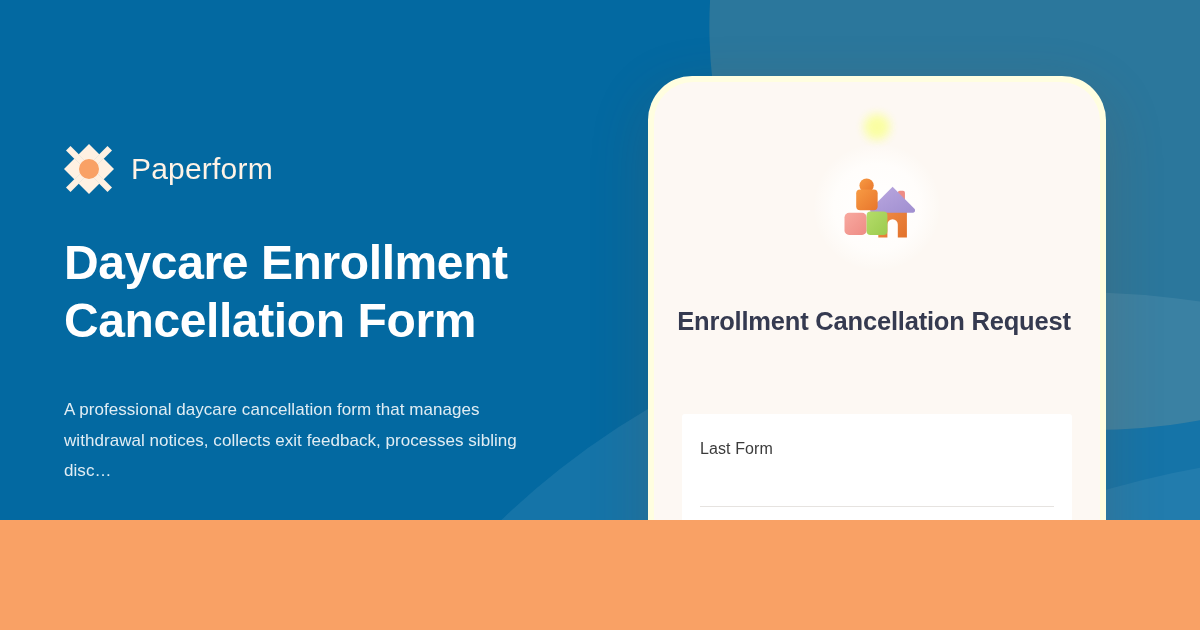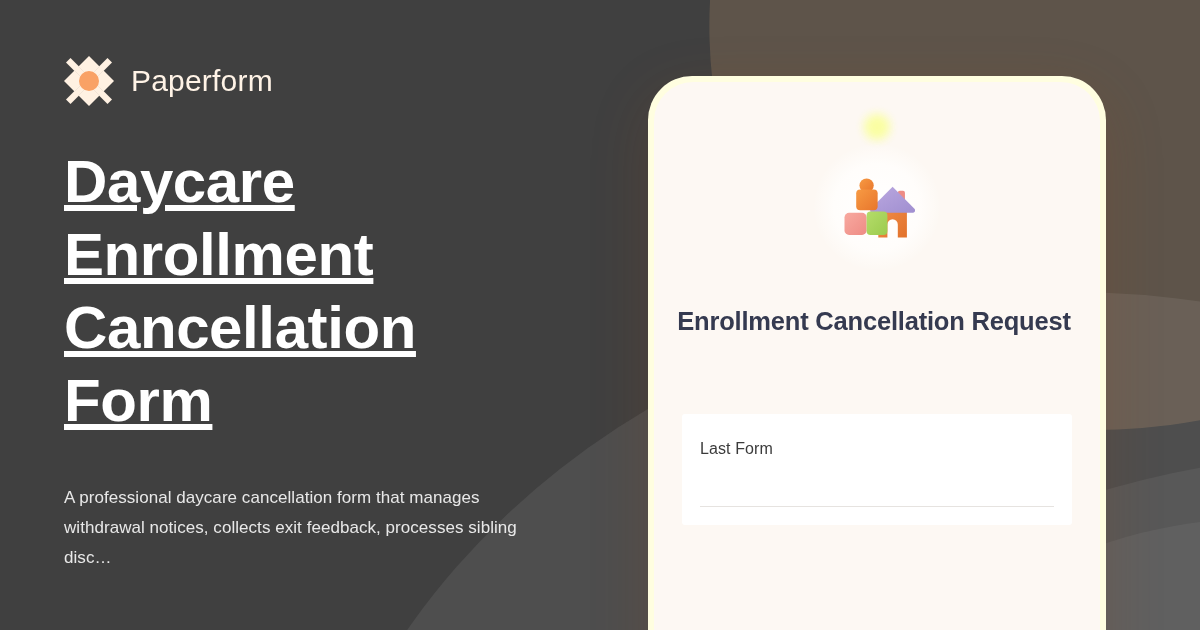--- a/index.html
+++ b/index.html
@@ -7,22 +7,22 @@
 
   html, body {
     width:1200px; height:630px;
     overflow:hidden;
     font-family:"Liberation Sans", sans-serif;
     background:#F9A165;
   }
 
   .og-canvas {
     position:relative;
-    width:1200px; height:630px;
-    background:#404040;
+    width:1200px; height:520px;
+    background:#0369a1;
     overflow:hidden;
   }
 
   
   .bg-layer { position:absolute; inset:0; overflow:hidden; pointer-events:none; }
 
   .bg-band {
     position:absolute;
     background:rgba(255,255,255,0.085);
   }
@@ -73,28 +73,27 @@
   .brand-mark { width:50px; height:50px; flex:0 0 50px; display:block; }
   .brand-name {
     font-size:30px;
     font-weight:400;
     letter-spacing:0.2px;
     color:#FFF3E6;
     line-height:1;
   }
 
   .headline {
-    font-size:60px;
+    font-size:48px;
     line-height:1.215;
     font-weight:700;
     color:#FFFFFF;
     letter-spacing:-0.4px;
     max-width:500px;
     margin-bottom:17px;
-    text-decoration:underline;
   }
 
   .subhead {
     font-size:17px;
     line-height:1.78;
     font-weight:400;
     color:rgba(255,255,255,0.88);
     max-width:460px;
     letter-spacing:0.05px;
     margin-top:28px;

